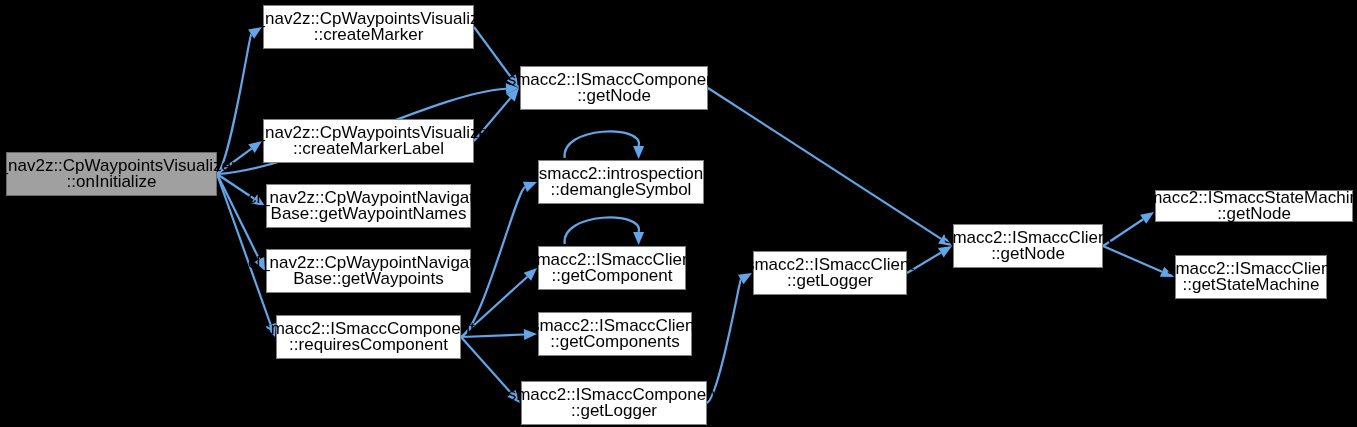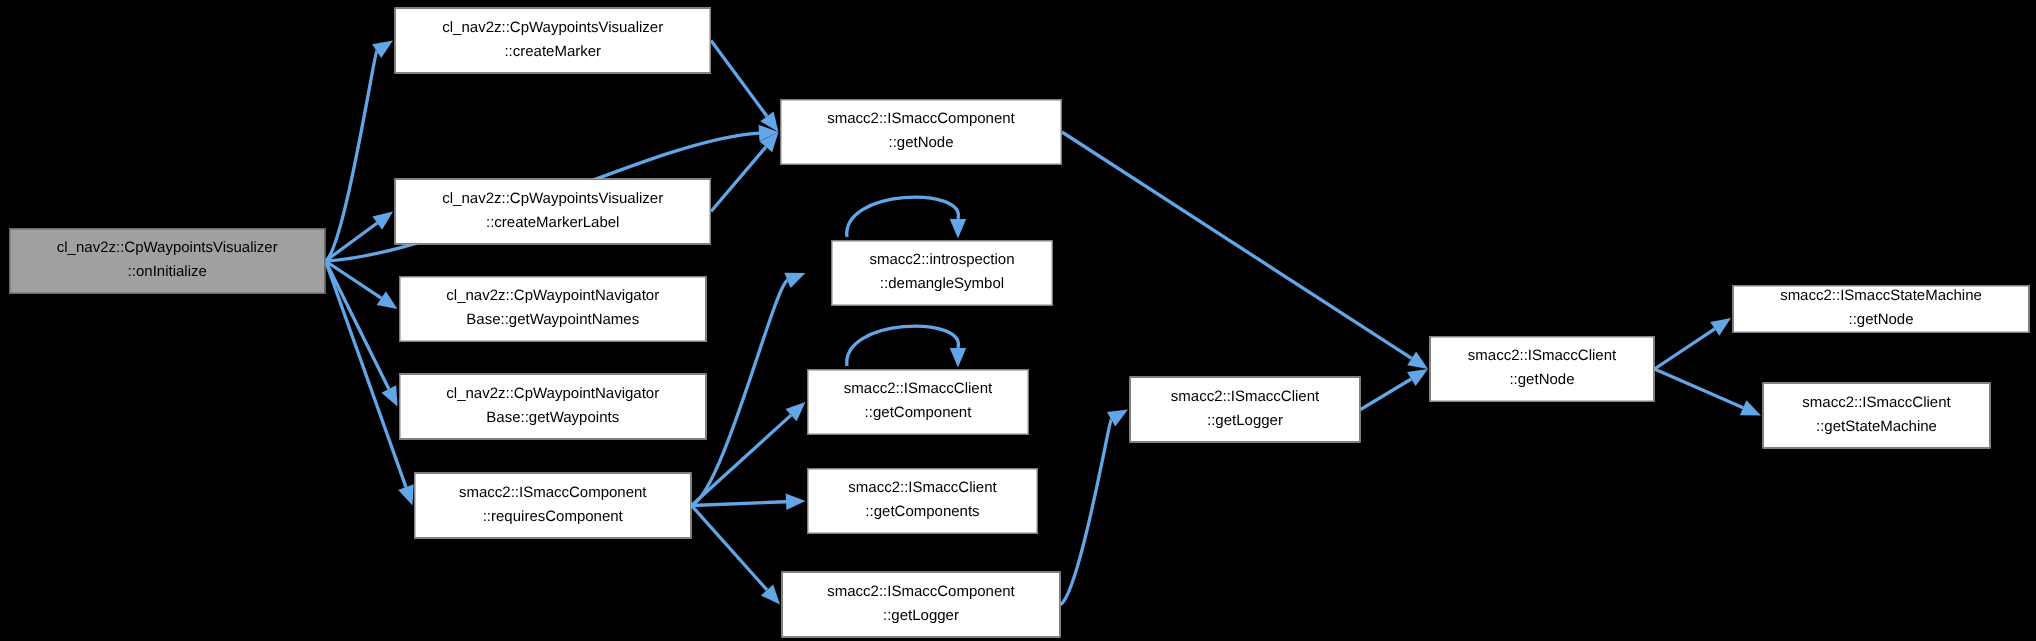--- a/index.html
+++ b/index.html
@@ -1,21 +1,21 @@
 <!DOCTYPE html>
 <html><head>
 <meta charset="utf-8">
 <style>
   html,body{margin:0;padding:0;background:#000;}
   #stage{position:relative;width:1357px;height:427px;background:#000;overflow:hidden;
          font-family:"Liberation Sans","DejaVu Sans",sans-serif;}
   #edges{position:absolute;left:0;top:0;width:1357px;height:427px;}
   .node{position:absolute;box-sizing:border-box;background:#ffffff;border:1px solid #808080;
         display:flex;align-items:center;justify-content:center;text-align:center;
-        color:#000;font-size:10px;line-height:16px;letter-spacing:0px;}
+        color:#000;font-size:17px;line-height:16px;letter-spacing:0px;}
   .node .lbl{display:block;padding:0 4px;white-space:pre-line;}
   .node.root{background:#a0a0a0;border:1px solid #6b6b6b;}
 </style>
 </head>
 <body>
 
 <div id="stage">
   <svg id="edges" viewBox="0 0 1357 427" xmlns="http://www.w3.org/2000/svg">
       <polygon points="262,27 254.12505661185054,38.714745692222316 248.1086221877364,29.50591749204755" fill="#63a6e8"></polygon>
       <path d="M 217 174 C 229.375 165.915, 249.625 35.085, 251.11683939979346 34.11033159213493" stroke="#63a6e8" stroke-width="2.2" fill="none"></path>
@@ -78,21 +78,21 @@
 Base::getWaypointNames</span>
       </div>
       <div class="node" style="left: 266px; top: 249px; width: 205px; height: 44px;">
         <span class="lbl">cl_nav2z::CpWaypointNavigator
 Base::getWaypoints</span>
       </div>
       <div class="node" style="left: 276px; top: 315px; width: 185px; height: 44px;">
         <span class="lbl">smacc2::ISmaccComponent
 ::requiresComponent</span>
       </div>
-      <div class="node" style="left: 538px; top: 160px; width: 148px; height: 44px; margin-left: 16px;">
+      <div class="node" style="left: 538px; top: 160px; width: 166px; height: 44px;">
         <span class="lbl">smacc2::introspection
 ::demangleSymbol</span>
       </div>
       <div class="node" style="left: 538px; top: 246px; width: 148px; height: 44px;">
         <span class="lbl">smacc2::ISmaccClient
 ::getComponent</span>
       </div>
       <div class="node" style="left: 538px; top: 312px; width: 154px; height: 44px;">
         <span class="lbl">smacc2::ISmaccClient
 ::getComponents</span>

